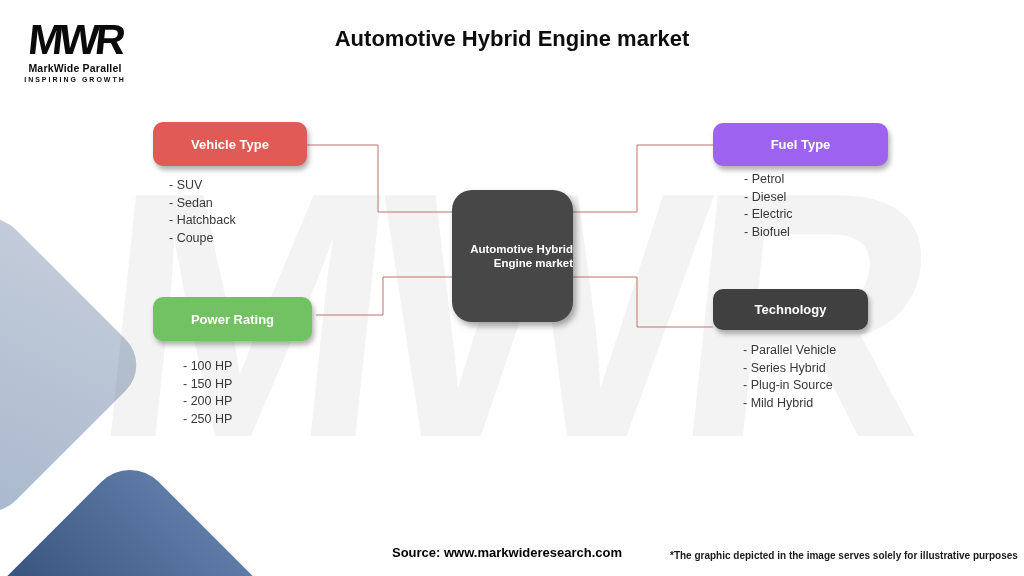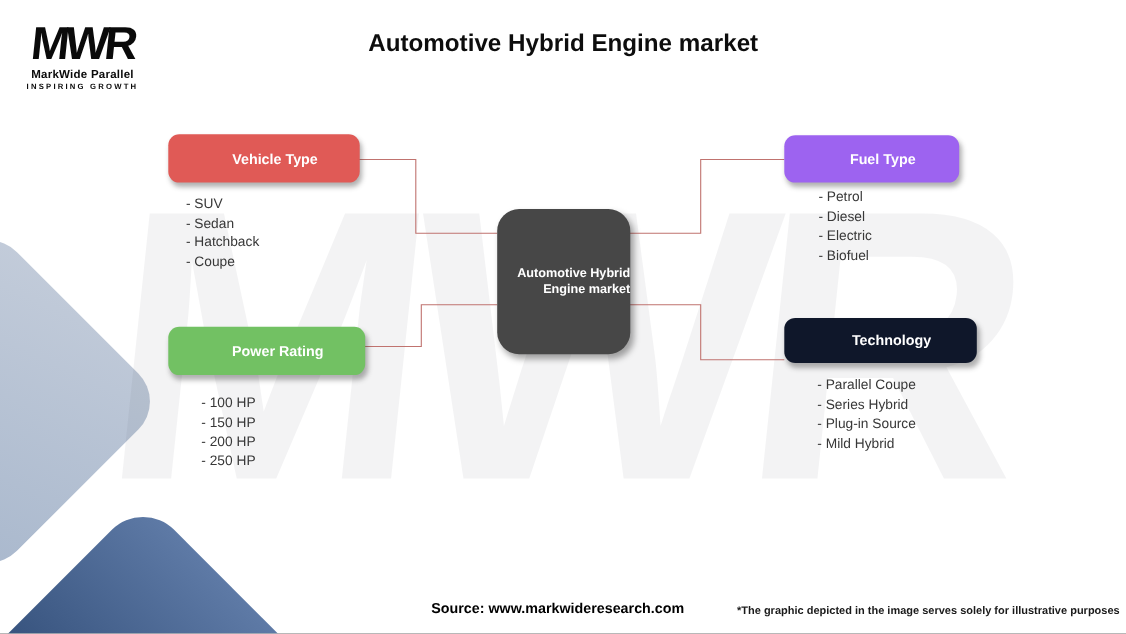--- a/index.html
+++ b/index.html
@@ -44,24 +44,23 @@
     display:flex; flex-direction:column; align-items:flex-end; justify-content:center;
     color:#ffffff; font-size:11.5px; font-weight:bold; line-height:14px; text-align:center;
     box-shadow:3px 4px 6px rgba(0,0,0,0.35);
   }
   
   .pill {
     position:absolute; z-index:4; border-radius:10px;
     display:flex; align-items:center; justify-content:center;
     color:#ffffff; font-size:13px; font-weight:bold;
     box-shadow:2px 4px 5px rgba(60,60,60,0.4);
-    padding-left:20px;
   }
   .cat-vehicle-header { left:153px; top:122px; width:154px; height:44px; }
-  .cat-fuel-header    { left:713px; top:123px; width:139px; height:43px; }
+  .cat-fuel-header    { left:713px; top:123px; width:175px; height:43px; }
   .cat-power-header   { left:153px; top:297px; width:159px; height:44px; }
   .cat-tech-header    { left:713px; top:289px; width:155px; height:41px; }
   
   .list { position:absolute; z-index:4; font-size:12.5px; line-height:17.5px; color:#383838; }
   .cat-vehicle-list { left:169px; top:177px; }
   .cat-fuel-list    { left:744px; top:171px; }
   .cat-power-list   { left:183px; top:358px; }
   .cat-tech-list    { left:743px; top:342px; }
   
   .source {
@@ -126,25 +125,25 @@
   <div class="pill cat-power-header" style="background: rgb(114, 193, 99);">
     <span>Power Rating</span>
   </div>
   <div class="list cat-power-list">
     <div>- 100 HP</div>
     <div>- 150 HP</div>
     <div>- 200 HP</div>
     <div>- 250 HP</div>
   </div>
 
-  <div class="pill cat-tech-header" style="background: #0f172a;">
+  <div class="pill cat-tech-header" style="background: #404040;">
     <span>Technology</span>
   </div>
   <div class="list cat-tech-list">
-    <div>- Parallel Coupe</div>
+    <div>- Parallel Vehicle</div>
     <div>- Series Hybrid</div>
     <div>- Plug-in Source</div>
     <div>- Mild Hybrid</div>
   </div>
 
   <div class="source">Source: www.markwideresearch.com</div>
   <div class="disclaimer">*The graphic depicted in the image serves solely for illustrative purposes</div>
 
 </div>
 

